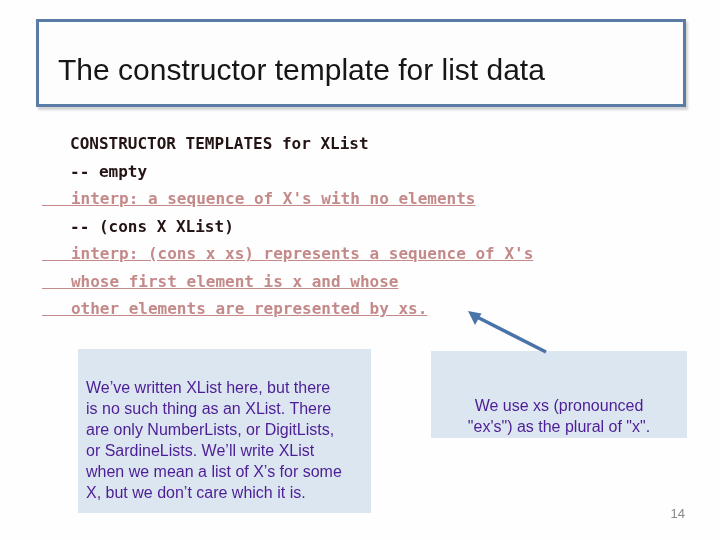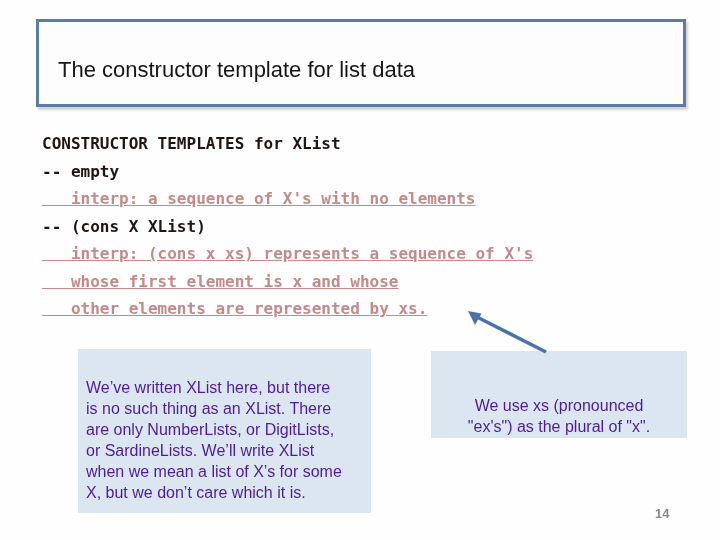--- a/index.html
+++ b/index.html
@@ -20,36 +20,36 @@
     left: 36px; top: 19px;
     width: 644px; height: 82px;
     background: #fdfdfd;
     border: 3px solid var(--title-border, #5b7da5);
     box-shadow: 2px 3px 2px rgba(130,130,130,0.35);
     display: flex;
     align-items: center;
   }
   .title-text {
     color: #161616;
-    font-size: 22px;
+    font-size: 30px;
     padding-left: 19px;
     padding-top: 14px;
     white-space: nowrap;
     letter-spacing: 0px;
   }
   .code-block {
     position: absolute;
     left: 42px; top: 130px;
     font-family: "DejaVu Sans Mono", "Liberation Mono", monospace;
     font-weight: bold;
     font-size: 16px;
     line-height: 27.5px;
     white-space: pre;
   }
-  .code-line.code-main   { color: var(--code-main, #241313); }
+  .code-line.code-main   { color: var(--code-main, #241313); margin-left: 28px; }
   .code-line.code-interp { color: var(--code-interp, #c48a8a); text-decoration: underline; }
   .note-box {
     position: absolute;
     background: var(--callout-bg, #dce6f1);
     color: #4c1d95;
     font-size: 16px;
     line-height: 21px;
     white-space: pre-line;
   }
   .note-left {
@@ -66,24 +66,23 @@
   }
   .arrow-svg {
     position: absolute;
     left: 455px; top: 303px;
     width: 105px; height: 55px;
   }
   .page-number {
     position: absolute;
     left: 655px; top: 506px;
     width: 30px;
-    text-align: left;
+    text-align: right;
     color: var(--page-num-color, #8a8a8a);
     font-size: 13px;
-    font-weight: bold;
   }
 </style>
 </head>
 <body>
 
 <div class="slide">
 
   <div class="title-box">
     <div class="title-text">The constructor template for list data</div>
   </div>

